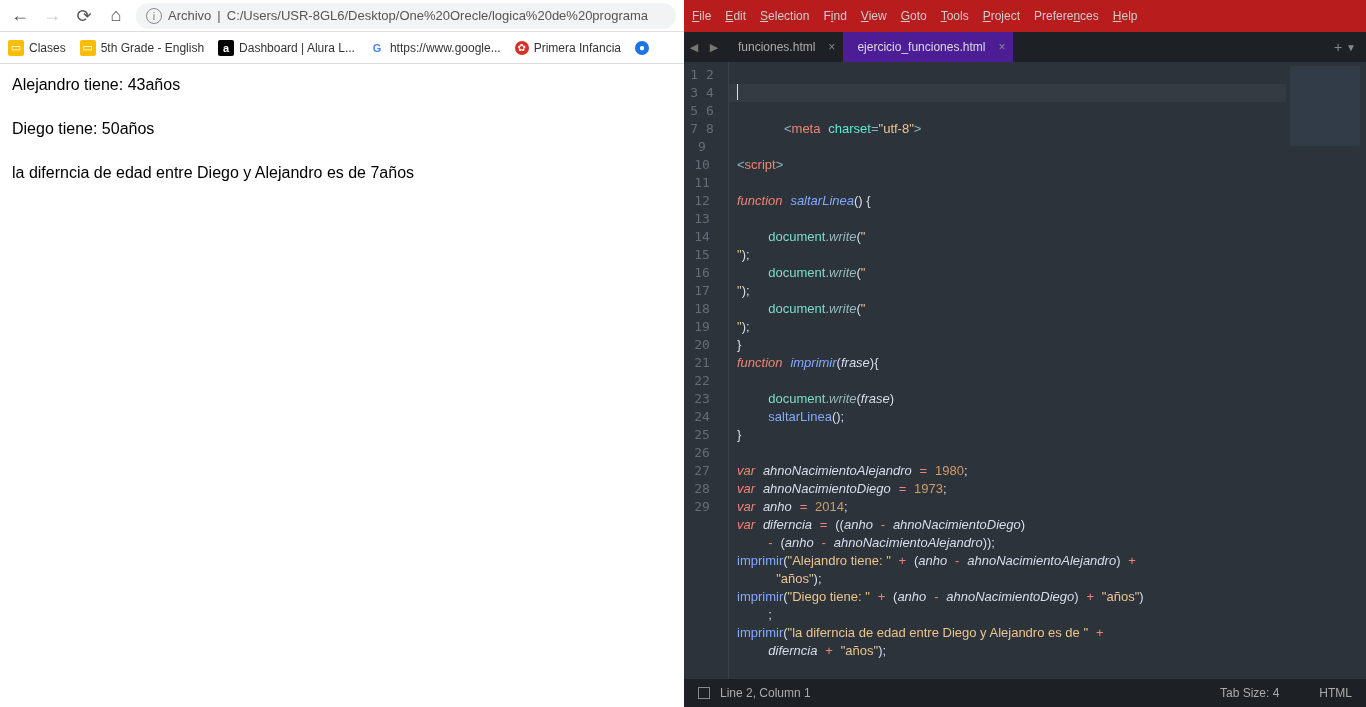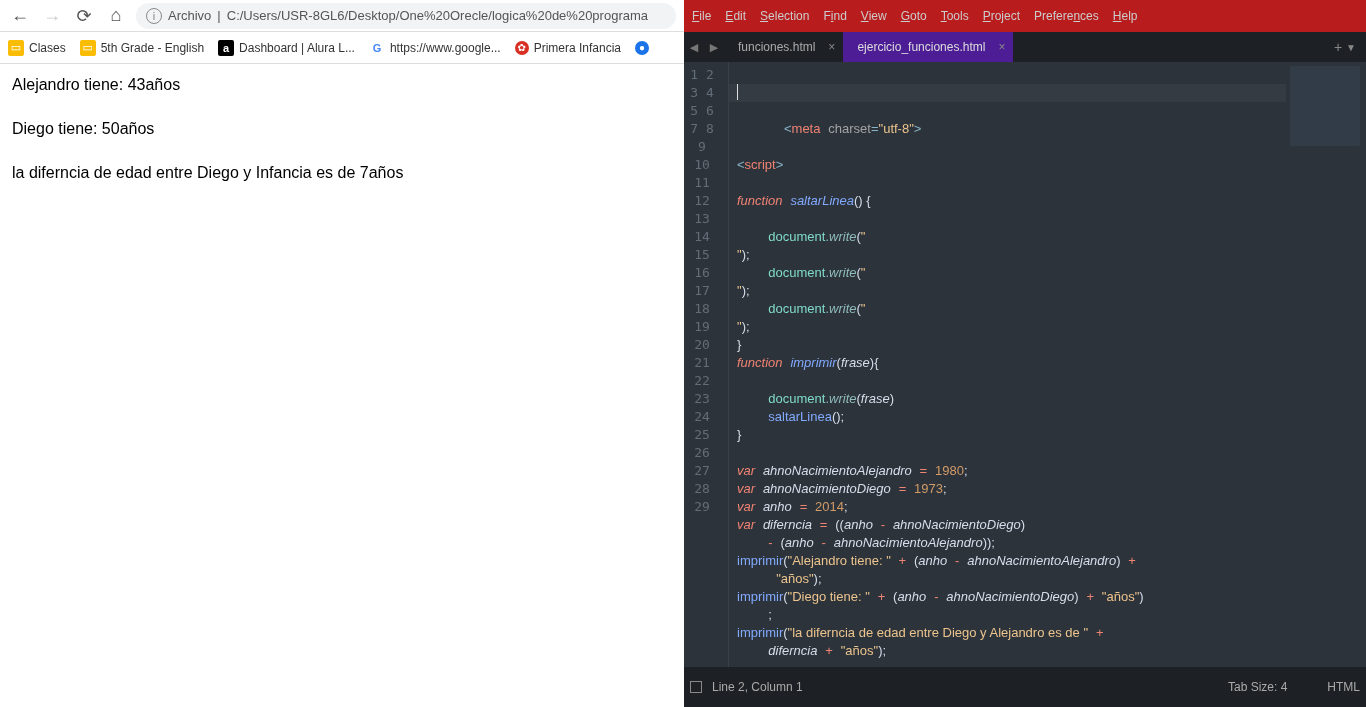--- a/index.html
+++ b/index.html
@@ -32,28 +32,28 @@
 .tab.active{background:#4c1d95;color:#ddd;}
 .tab .close{position:absolute;right:8px;font-size:12px;color:#888;}
 .tab-add{margin-left:auto;padding:0 10px;color:#888;font-size:14px;display:flex;align-items:center;gap:4px;}
 .editor-body{flex:1;display:flex;overflow:hidden;position:relative;}
 .gutter{width:45px;background:#2d333b;text-align:center;padding:4px 12px 4px 4px;font-family:Consolas,monospace;font-size:13px;color:#636d77;line-height:18px;border-right:1px solid #3a4048;}
 .code{flex:1;padding:4px 8px;font-family:Consolas,monospace;font-size:13px;line-height:18px;color:#c5cdd6;white-space:pre;position:relative;overflow:hidden;}
 .minimap{width:80px;background:#2d333b;padding:4px;}
 .minimap-block{width:70px;height:80px;background:linear-gradient(#3a4a5a 0%,#3a4a5a 100%);opacity:0.4;border-radius:1px;}
 .cursor-line{position:absolute;left:0;right:0;top:22px;height:18px;background:rgba(255,255,255,0.04);}
 .cursor{position:absolute;left:8px;top:22px;width:1px;height:16px;background:#ddd;}
-.status-bar{height:40px;background:#1d2125;display:flex;align-items:center;padding:0 6px;font-size:12px;color:#aaa;gap:18px;}
+.status-bar{height:28px;background:#1d2125;display:flex;align-items:center;padding:0 14px;font-size:12px;color:#aaa;gap:18px;}
 .status-left{display:flex;align-items:center;gap:10px;}
 .status-right{margin-left:auto;display:flex;gap:40px;}
 .sq{width:12px;height:12px;border:1px solid #888;}
 
 
 .c-tag{color:#f08372;}
-.c-attr{color:#a3a3a3;text-align:center;}
+.c-attr{color:#5eead4;text-align:center;}
 .c-str{color:#ecc48d;}
 .c-punc{color:#88b4c8;}
 .c-kw{color:#f08372;font-style:italic;}
 .c-func{color:#8fbcbb;font-style:italic;}
 .c-name{color:#82aaff;font-style:italic;}
 .c-var{color:#d6deeb;font-style:italic;}
 .c-num{color:#d19a66;}
 .c-builtin{color:#7fdbca;}
 .c-op{color:#f08372;}
 .c-paren{color:#d6deeb;}
@@ -98,21 +98,21 @@
         <span class="bm-icon bm-red">✿</span>
         <span>Primera Infancia</span>
       </div>
       <div class="bookmark">
         <span class="bm-icon bm-blue">●</span>
       </div>
     </div>
     <div class="browser-content">
       <p>Alejandro tiene: 43años</p>
       <p>Diego tiene: 50años</p>
-      <p>la diferncia de edad entre Diego y Infancia es de 7años</p>
+      <p>la diferncia de edad entre Diego y Alejandro es de 7años</p>
     </div>
   </div>
 
   <div class="editor">
     <div class="menu-bar">
       <span class="menu-item"><span class="ul">F</span>ile</span>
       <span class="menu-item"><span class="ul">E</span>dit</span>
       <span class="menu-item"><span class="ul">S</span>election</span>
       <span class="menu-item">F<span class="ul">i</span>nd</span>
       <span class="menu-item"><span class="ul">V</span>iew</span>

